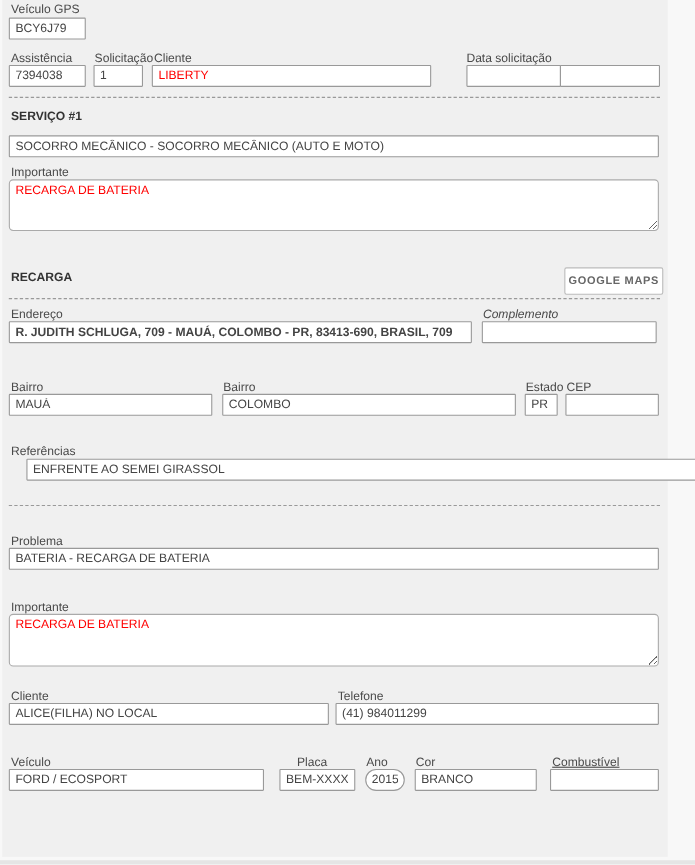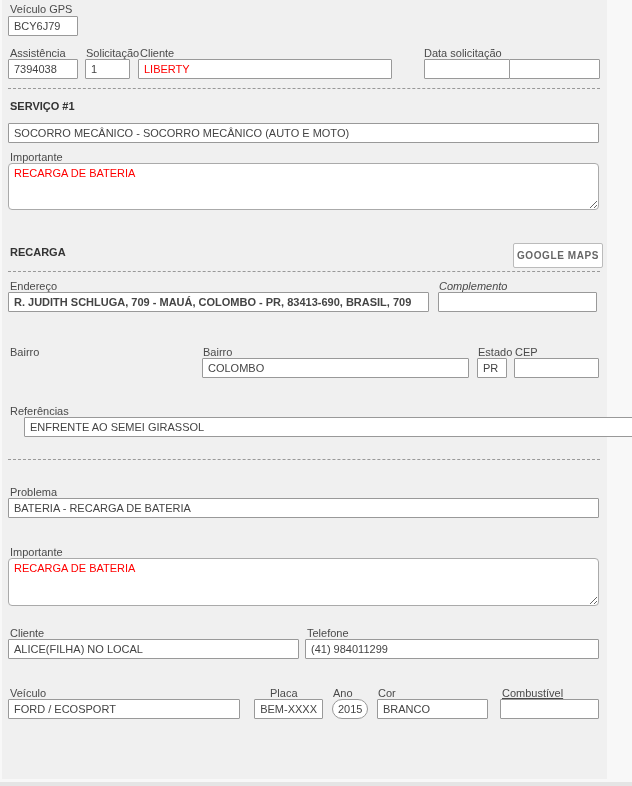--- a/index.html
+++ b/index.html
@@ -84,20 +84,21 @@
 
   <div class="dash" style="top:271px;"></div>
 
   <span class="lbl" style="left:10px; top:280px;">Endereço</span>
   <input class="inp" style="left: 8px; top: 292px; width: 421px; font-weight: bold;" value="R. JUDITH SCHLUGA, 709 - MAUÁ, COLOMBO - PR, 83413-690, BRASIL, 709">
 
   <span class="lbl" style="left:439px; top:280px;font-style:italic;">Complemento</span>
   <input class="inp" style="left: 438px; top: 292px; width: 159px;" value="">
 
   <span class="lbl" style="left:10px; top:346px;">Bairro</span>
+  <input class="inp" style="left: 8px; top: 358px; width: 185px;" value="MAUÁ">
 
   <span class="lbl" style="left:203px; top:346px;">Bairro</span>
   <input class="inp" style="left: 202px; top: 358px; width: 267px;" value="COLOMBO">
 
   <span class="lbl" style="left:478px; top:346px;">Estado</span>
   <input class="inp" style="left: 477px; top: 358px; width: 30px;" value="PR">
 
   <span class="lbl" style="left:515px; top:346px;">CEP</span>
   <input class="inp" style="left: 514px; top: 358px; width: 85px;" value="">
 
@@ -115,21 +116,21 @@
   <span class="lbl" style="left:10px; top:627px;">Cliente</span>
   <input class="inp" style="left: 8px; top: 639px; width: 291px;" value="ALICE(FILHA) NO LOCAL">
 
   <span class="lbl" style="left:307px; top:627px;">Telefone</span>
   <input class="inp" style="left: 305px; top: 639px; width: 294px;" value="(41) 984011299">
 
   <span class="lbl" style="left:10px; top:687px;">Veículo</span>
   <input class="inp" style="left: 8px; top: 699px; width: 232px;" value="FORD / ECOSPORT">
 
   <span class="lbl" style="left:270px; top:687px;">Placa</span>
-  <input class="inp" style="left: 254px; top: 699px; width: 69px; text-align: right;" value="BEM-XXXX">
+  <input class="inp" style="left: 254px; top: 699px; width: 69px;" value="BEM-XXXX">
 
   <span class="lbl" style="left:333px; top:687px;">Ano</span>
   <input class="inp" style="left: 332px; top: 699px; width: 36px; border-radius: 10px;" value="2015">
 
   <span class="lbl" style="left:378px; top:687px;">Cor</span>
   <input class="inp" style="left: 377px; top: 699px; width: 111px;" value="BRANCO">
 
   <span class="lbl" style="left:502px; top:687px;text-decoration:underline;">Combustível</span>
   <input class="inp" style="left: 500px; top: 699px; width: 99px;" value="">
 

